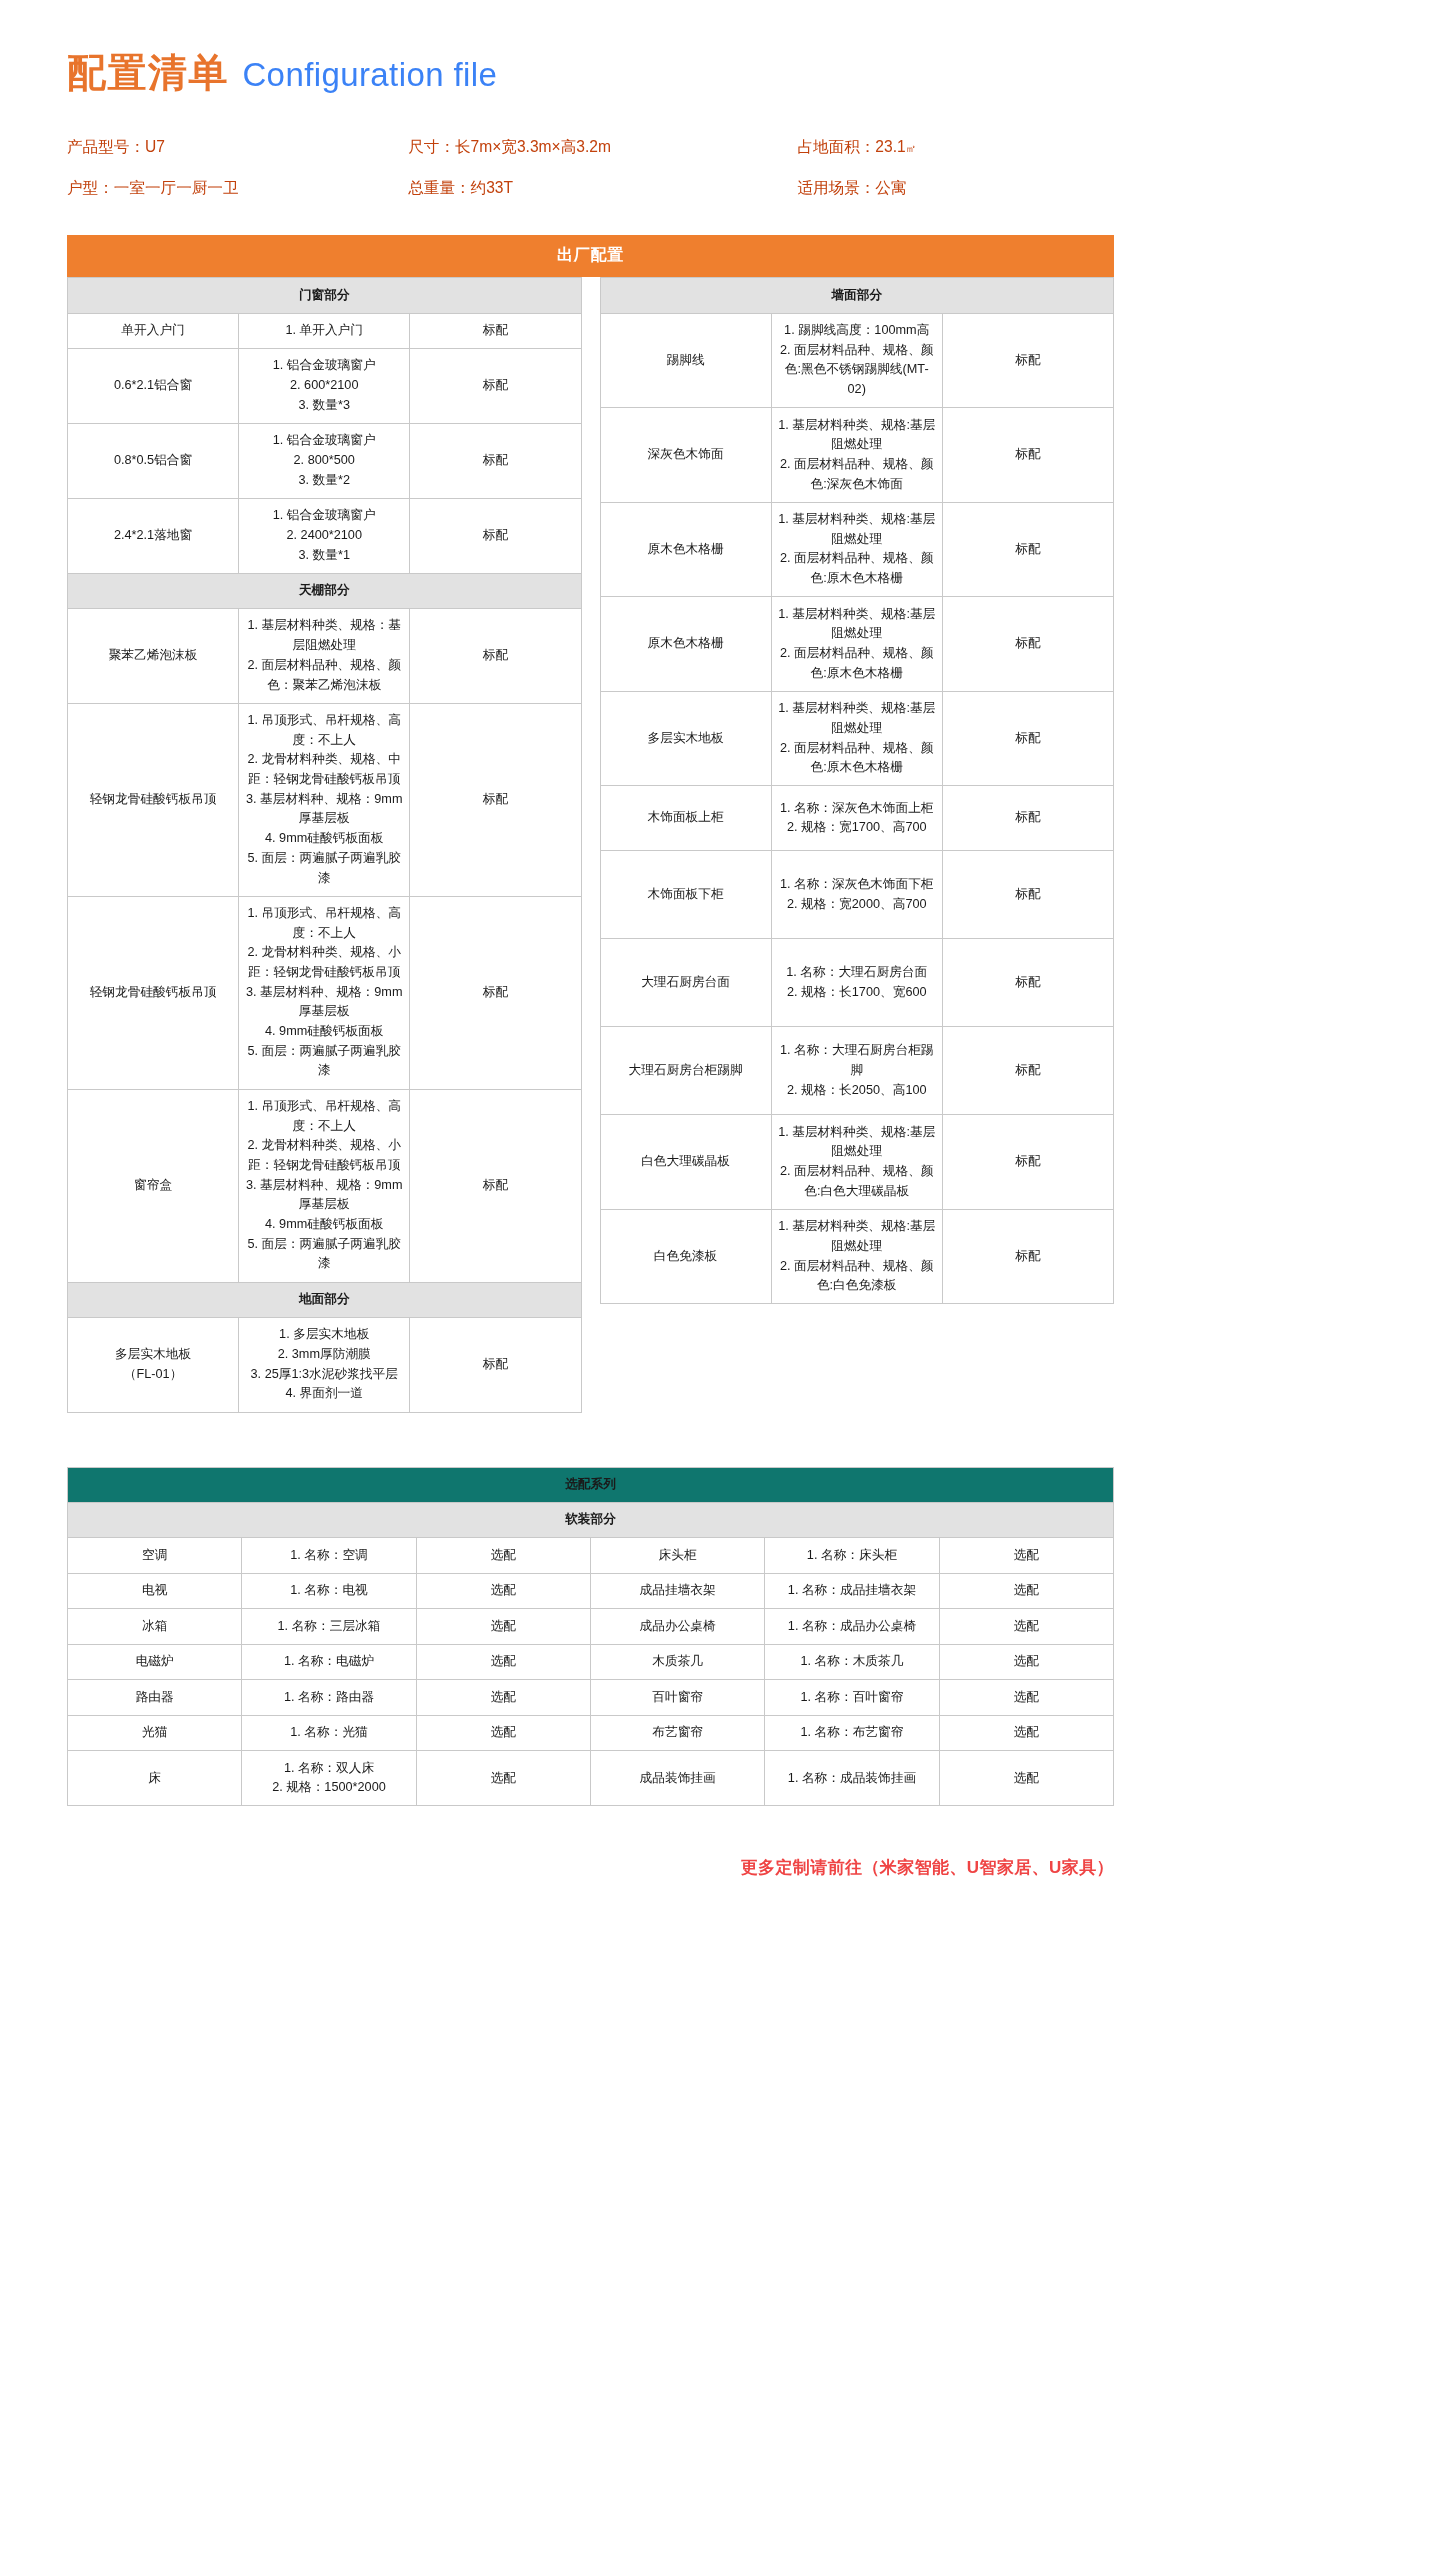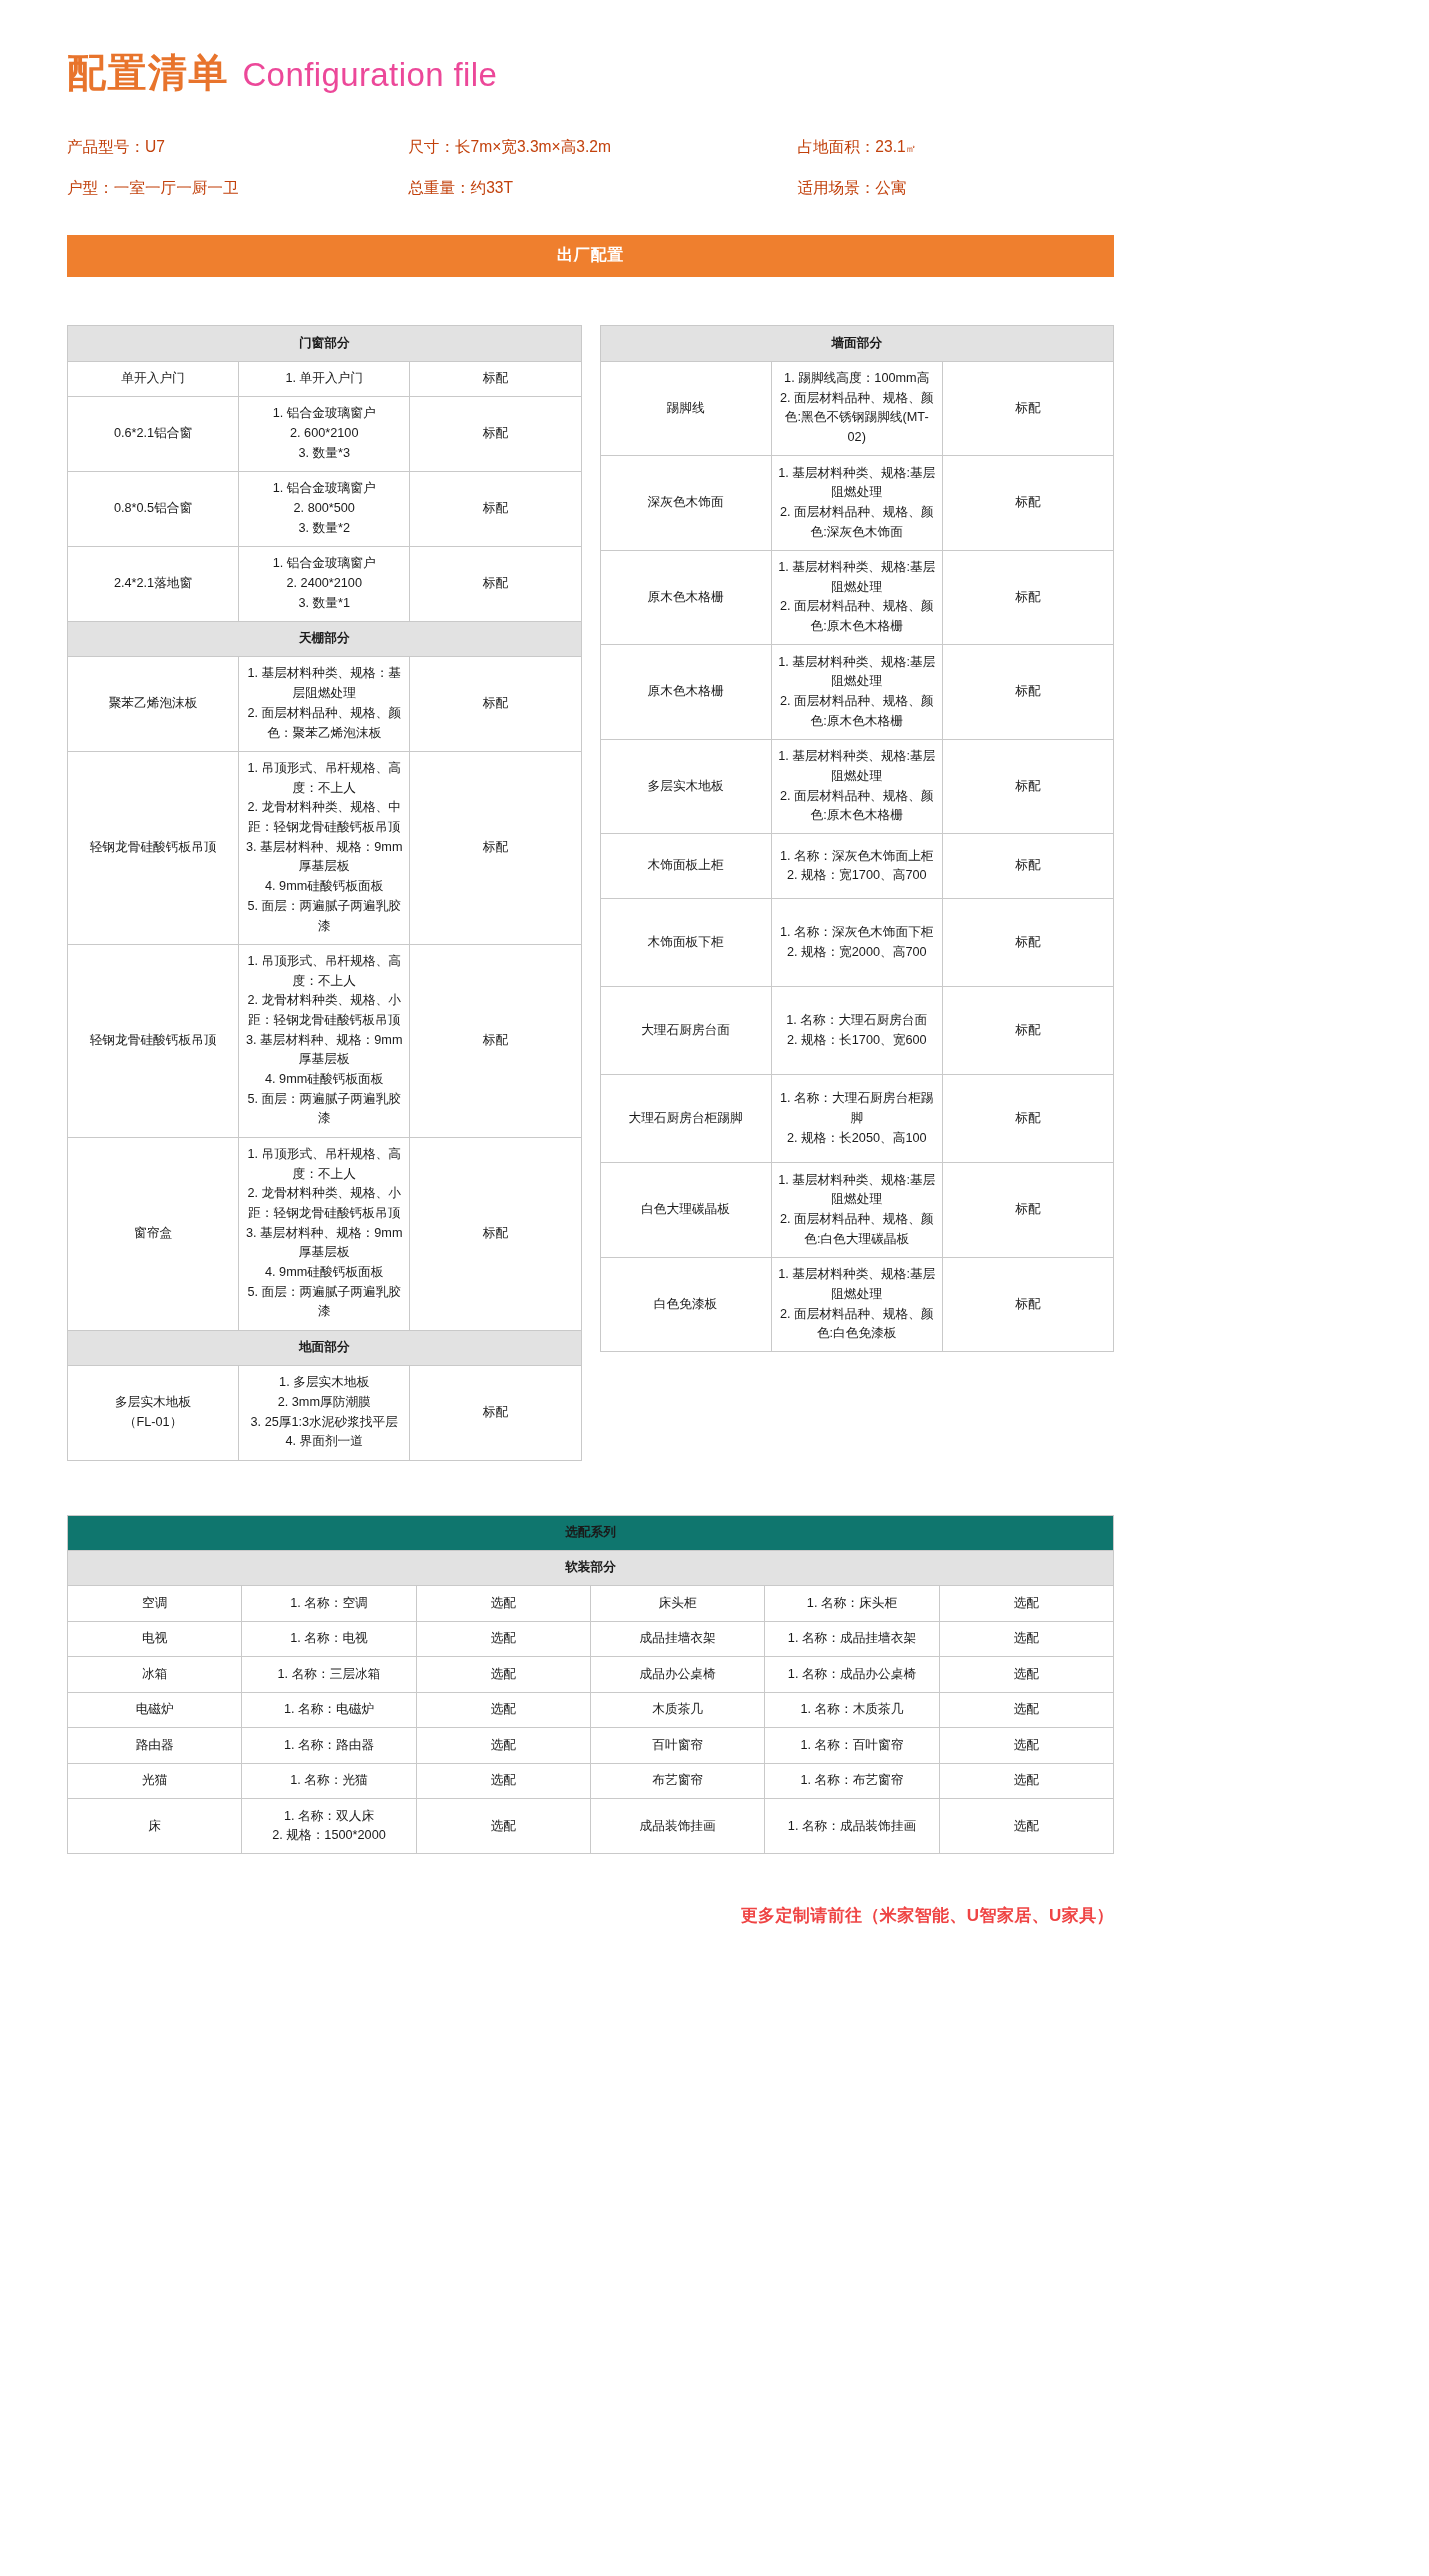--- a/index.html
+++ b/index.html
@@ -26,21 +26,21 @@
     margin-bottom: 37px;
   }
   .title-cn {
     font-size: 39px;
     font-weight: bold;
     color: #e8742c;
     letter-spacing: 1.5px;
   }
   .title-en {
     font-size: 33px;
-    color: #ec4899;
+    color: #3b82f6;
     font-weight: normal;
     letter-spacing: 0.4px;
     text-align: center;
   }
 
   .meta {
     margin-bottom: 36px;
   }
   .meta-row {
     display: flex;
@@ -63,21 +63,20 @@
     font-weight: bold;
     padding: 9.7px 0;
     letter-spacing: 0.7px;
     border: 0.7px solid #ef7f2e;
   }
 
   .cols {
     display: flex;
     gap: 18px;
     align-items: flex-start;
-    margin-top: 48px;
   }
   .col { width: calc((1295px - 18px) / 2); }
 
   table.grid {
     width: 100%;
     border-collapse: collapse;
     table-layout: fixed;
   }
   table.grid td, table.grid th {
     border: 0.7px solid #c9c9c9;

